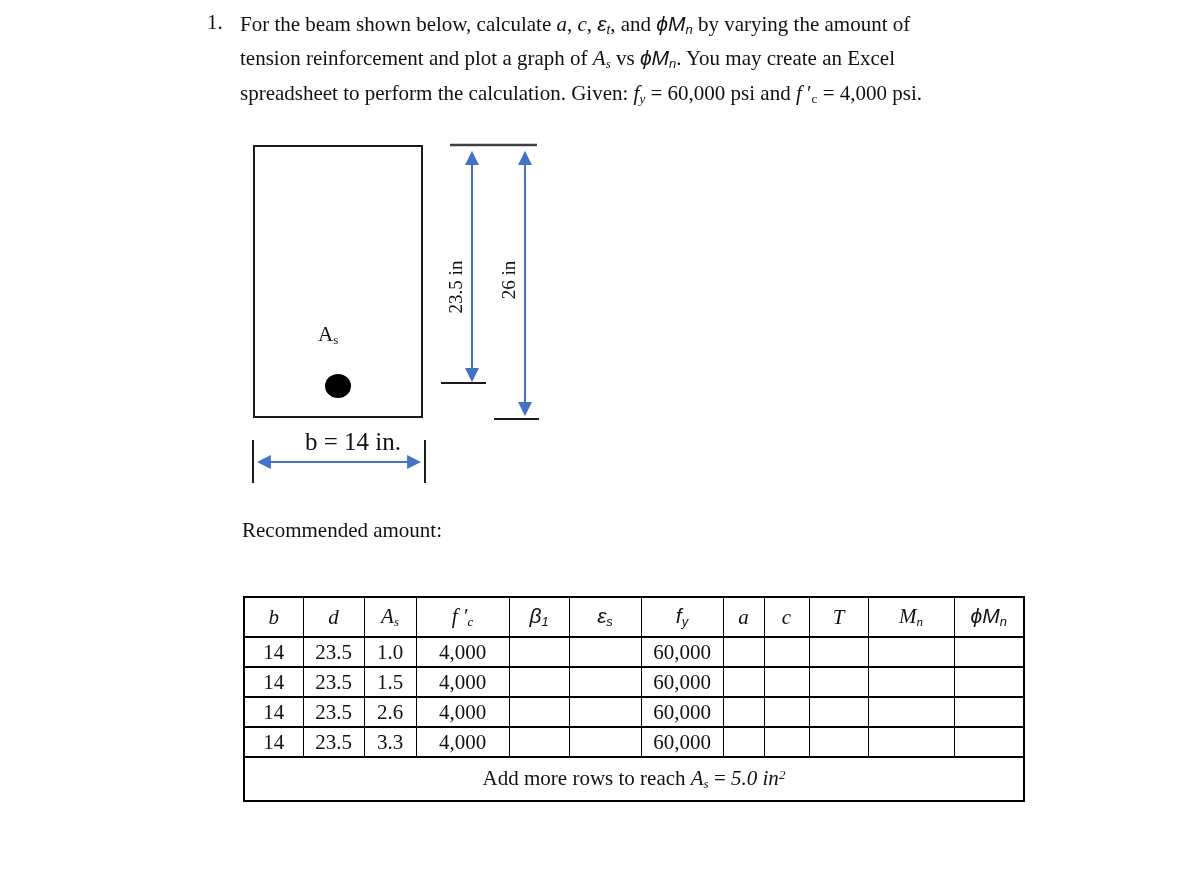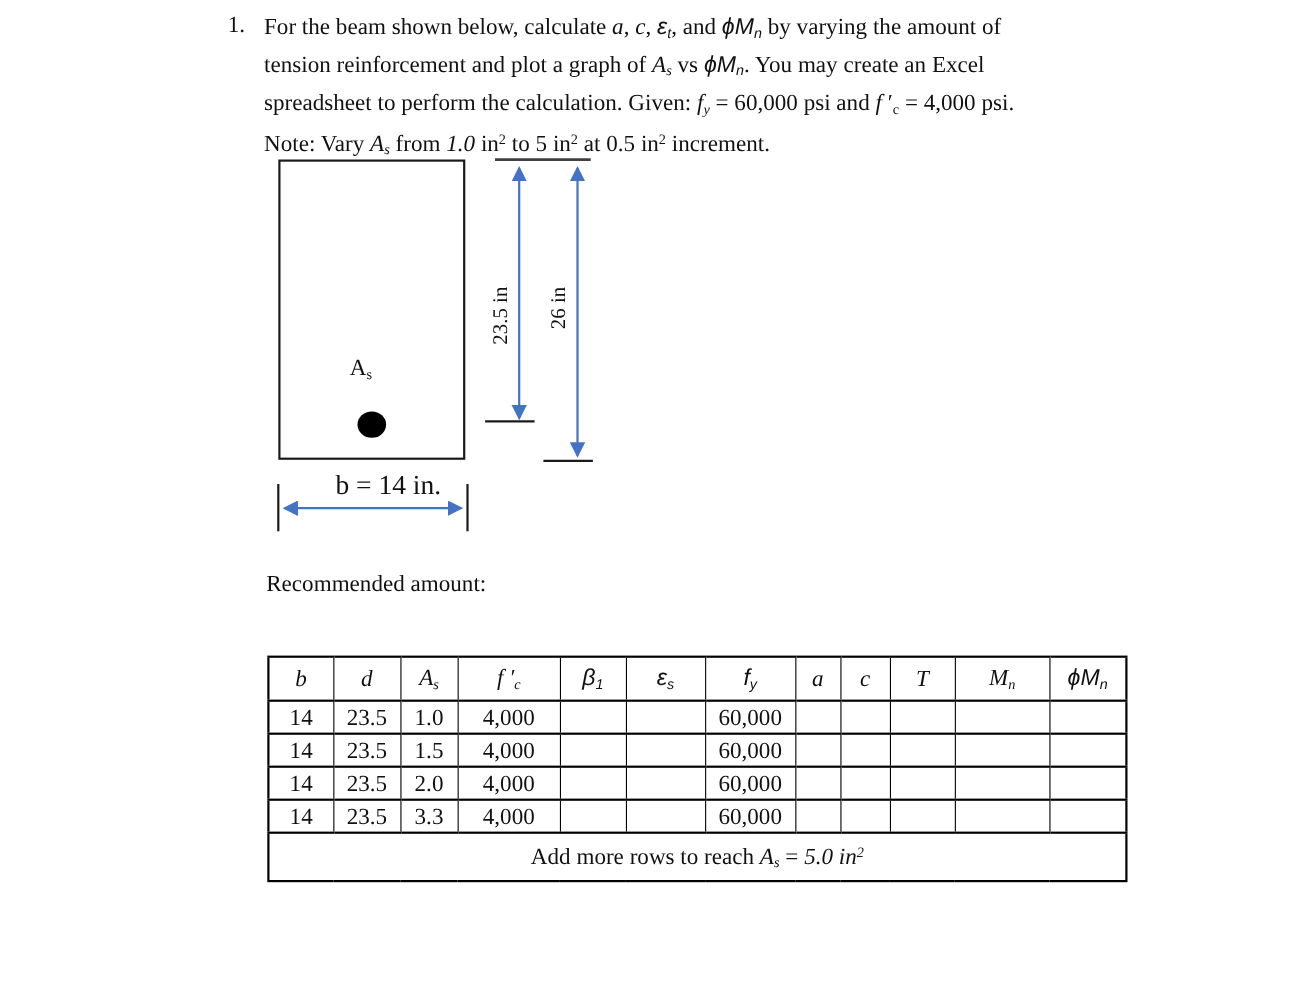--- a/index.html
+++ b/index.html
@@ -63,21 +63,20 @@
   .fmt-table tfoot td { font-size: 21px; }
 </style>
 </head>
 <body>
 
 <div class="abs problem-number">1.</div>
 <div class="abs problem-text">
   <div class="pline">For the beam shown below, calculate <i>a</i>, <i>c</i>, <em>ε<sub>t</sub></em>, and <em>ϕM<sub>n</sub></em> by varying the amount of</div>
   <div class="pline">tension reinforcement and plot a graph of <i>A<sub>s</sub></i> vs <em>ϕM<sub>n</sub></em>. You may create an Excel</div>
   <div class="pline">spreadsheet to perform the calculation. Given: <i>f<sub>y</sub></i> = 60,000 psi and <i>f</i> ′<sub>c</sub> = 4,000 psi.</div>
-  <div class="pline">Note: Vary <i>A<sub>s</sub></i> from <i>1.0</i> in<sup>2</sup> to 5 in<sup>2</sup> at 0.5 in<sup>2</sup> increment.</div>
 </div>
 
 <div class="abs beam-rect"></div>
 <div class="abs as-label">A<sub>s</sub></div>
 <div class="abs rebar-dot"></div>
 
 <svg class="abs diagram-svg" width="330" height="370" viewBox="0 0 330 370" xmlns="http://www.w3.org/2000/svg">
   <defs>
     <marker id="ah" viewBox="0 0 10 10" refX="8.5" refY="5" markerWidth="7" markerHeight="7" orient="auto-start-reverse">
       <path d="M0,0 L10,5 L0,10 z" fill="#4472C4"></path>
@@ -159,21 +158,21 @@
       <td>60,000</td>
       <td></td>
       <td></td>
       <td></td>
       <td></td>
       <td></td>
     </tr>
     <tr>
       <td>14</td>
       <td>23.5</td>
-      <td>2.0</td>
+      <td>2.6</td>
       <td>4,000</td>
       <td></td>
       <td></td>
       <td>60,000</td>
       <td></td>
       <td></td>
       <td></td>
       <td></td>
       <td></td>
     </tr>

